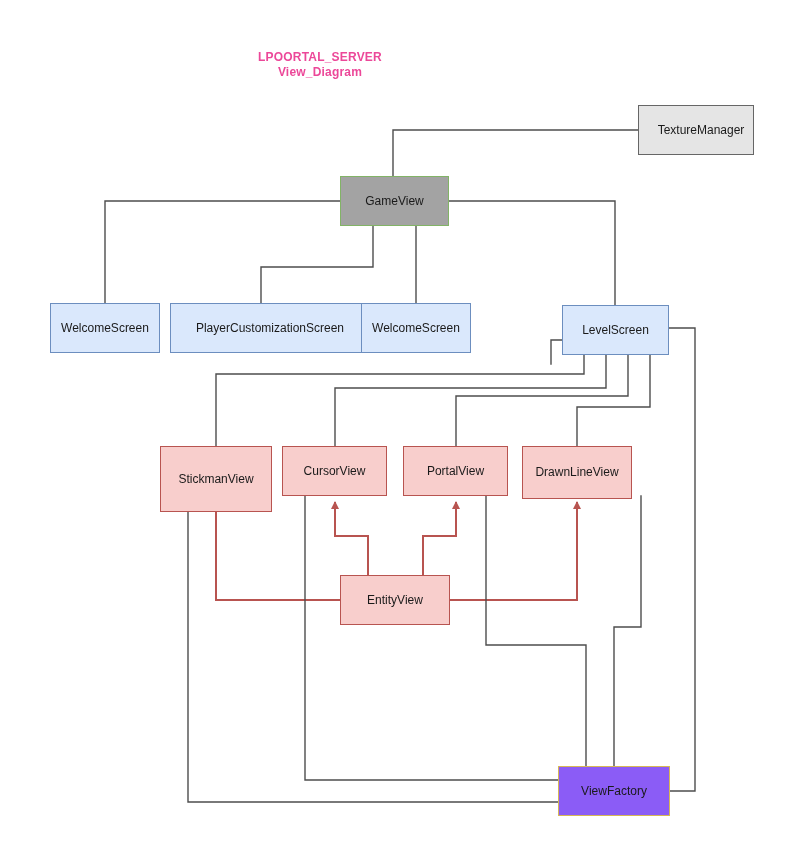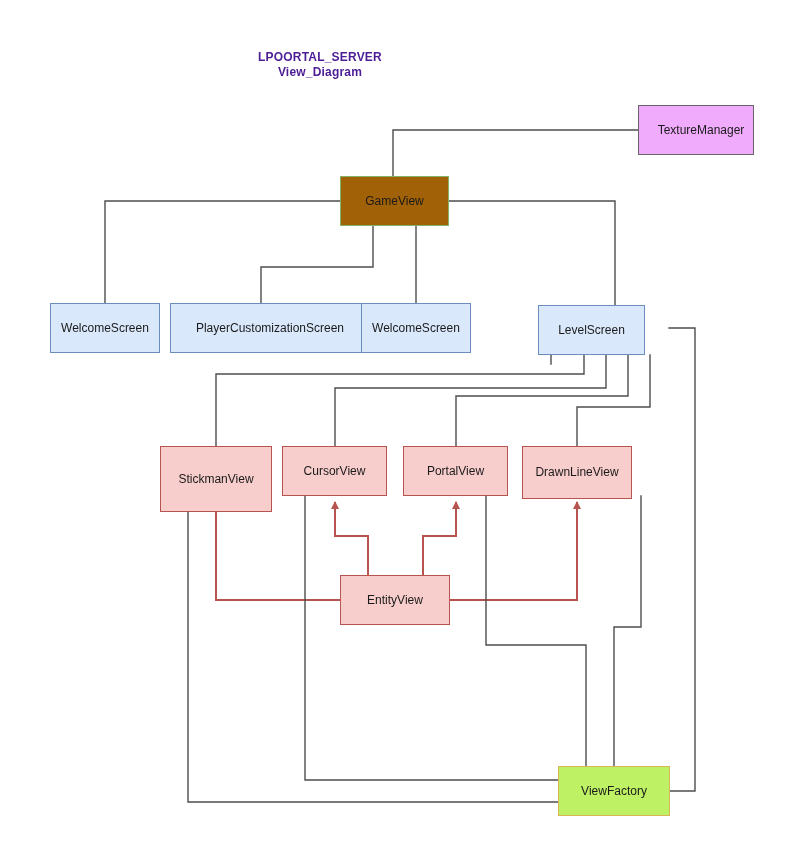--- a/index.html
+++ b/index.html
@@ -21,21 +21,21 @@
     height: 866px;
   }
   .diagram-title {
     position: absolute;
     left: 0;
     top: 50px;
     width: 640px;
     text-align: center;
     font-size: 12px;
     font-weight: bold;
-    color: #4c1d95;
+    color: #ec4899;
     line-height: 15px;
     letter-spacing: 0.2px;
   }
   .edge-layer {
     position: absolute;
     inset: 0;
     width: 802px;
     height: 866px;
     pointer-events: none;
   }
@@ -46,25 +46,25 @@
     align-items: center;
     justify-content: center;
     font-size: 12px;
     color: #1a1a1a;
     border-width: 1px;
     border-style: solid;
     text-align: center;
     line-height: 1.2;
     user-select: none;
   }
-  .n-grey   { background: #f0abfc; border-color: #666666; padding-left: 10px; }
-  .n-green  { background: #a16207; border-color: #82b366; }
+  .n-grey   { background: #e5e5e5; border-color: #666666; padding-left: 10px; }
+  .n-green  { background: #a3a3a3; border-color: #82b366; }
   .n-blue   { background: #dae8fc; border-color: #6c8ebf; }
   .n-red    { background: #f8cecc; border-color: #b85450; }
-  .n-yellow { background: #bef264; border-color: #d6b656; }
+  .n-yellow { background: #8b5cf6; border-color: #d6b656; }
 </style>
 </head>
 <body>
 
 <div id="canvas">
 
   <div class="diagram-title">
     <div>LPOORTAL_SERVER</div>
     <div>View_Diagram</div>
   </div>
@@ -107,21 +107,21 @@
       </div>
       <div class="node n-blue" style="left: 50px; top: 303px; width: 110px; height: 50px; justify-content: center;">
         <span>WelcomeScreen</span>
       </div>
       <div class="node n-blue" style="left: 170px; top: 303px; width: 200px; height: 50px;">
         <span>PlayerCustomizationScreen</span>
       </div>
       <div class="node n-blue" style="left: 361px; top: 303px; width: 110px; height: 50px;">
         <span>WelcomeScreen</span>
       </div>
-      <div class="node n-blue" style="left: 538px; top: 305px; width: 107px; height: 50px;">
+      <div class="node n-blue" style="left: 562px; top: 305px; width: 107px; height: 50px;">
         <span>LevelScreen</span>
       </div>
       <div class="node n-red" style="left: 160px; top: 446px; width: 112px; height: 66px;">
         <span>StickmanView</span>
       </div>
       <div class="node n-red" style="left: 282px; top: 446px; width: 105px; height: 50px;">
         <span>CursorView</span>
       </div>
       <div class="node n-red" style="left: 403px; top: 446px; width: 105px; height: 50px;">
         <span>PortalView</span>

